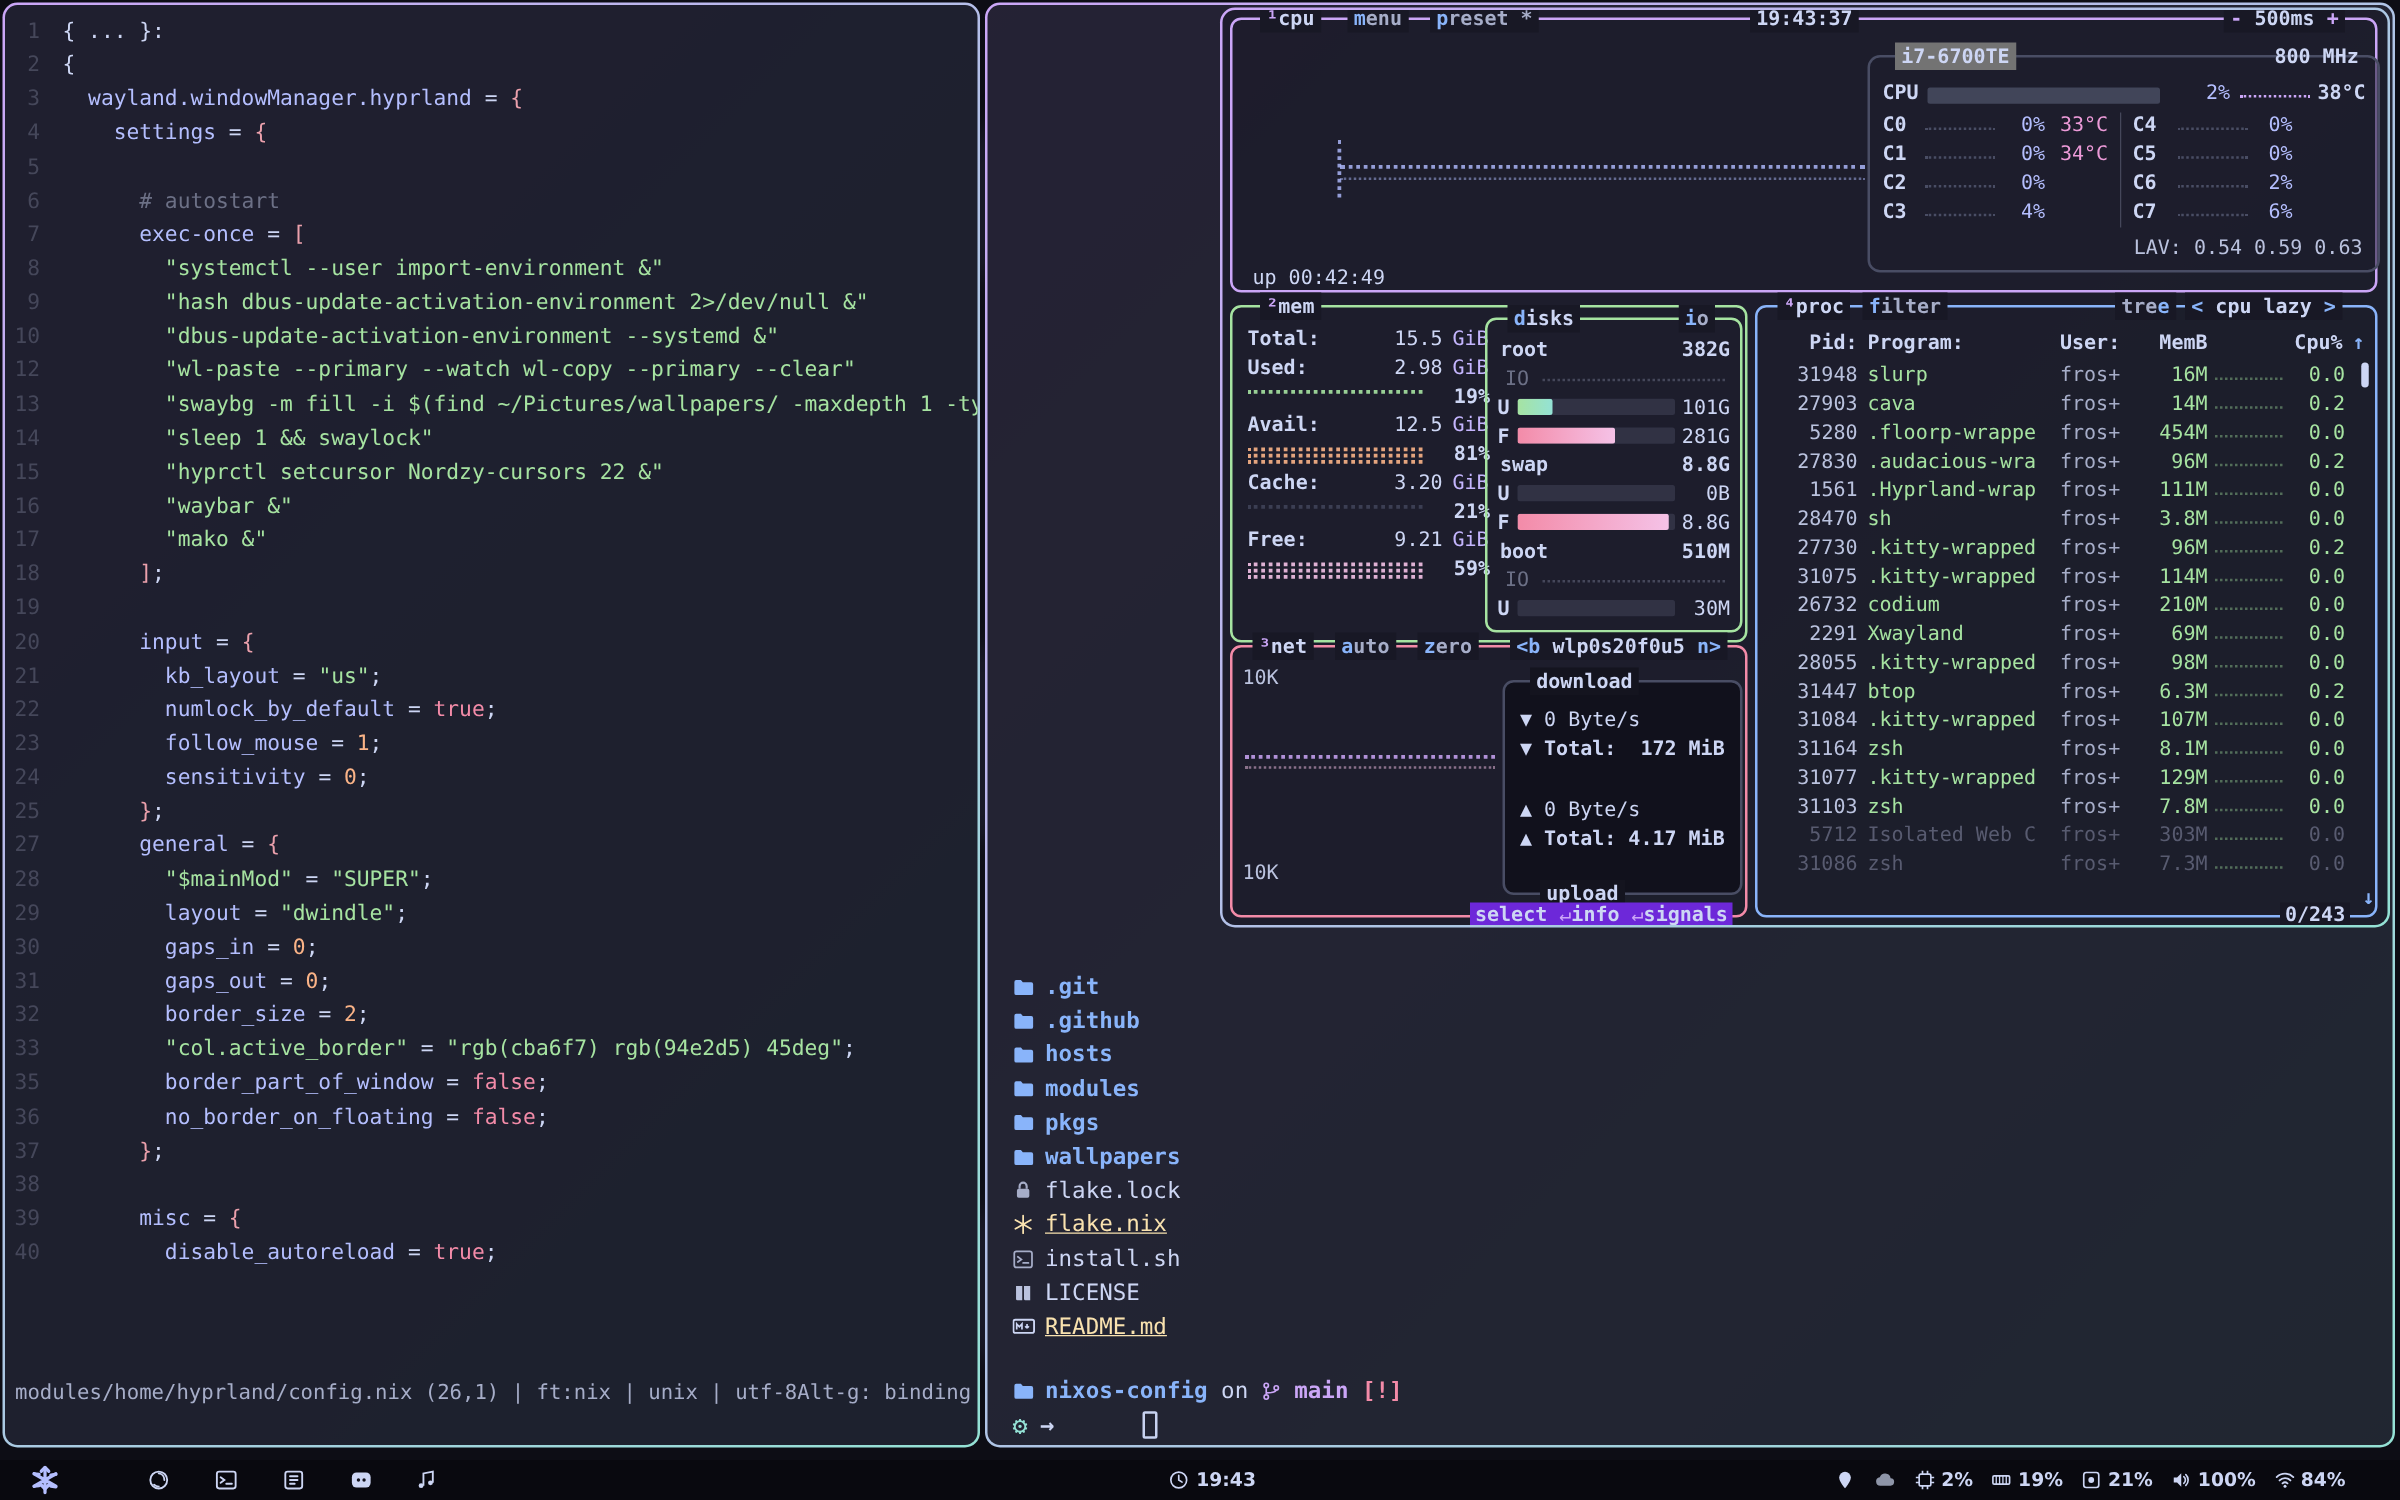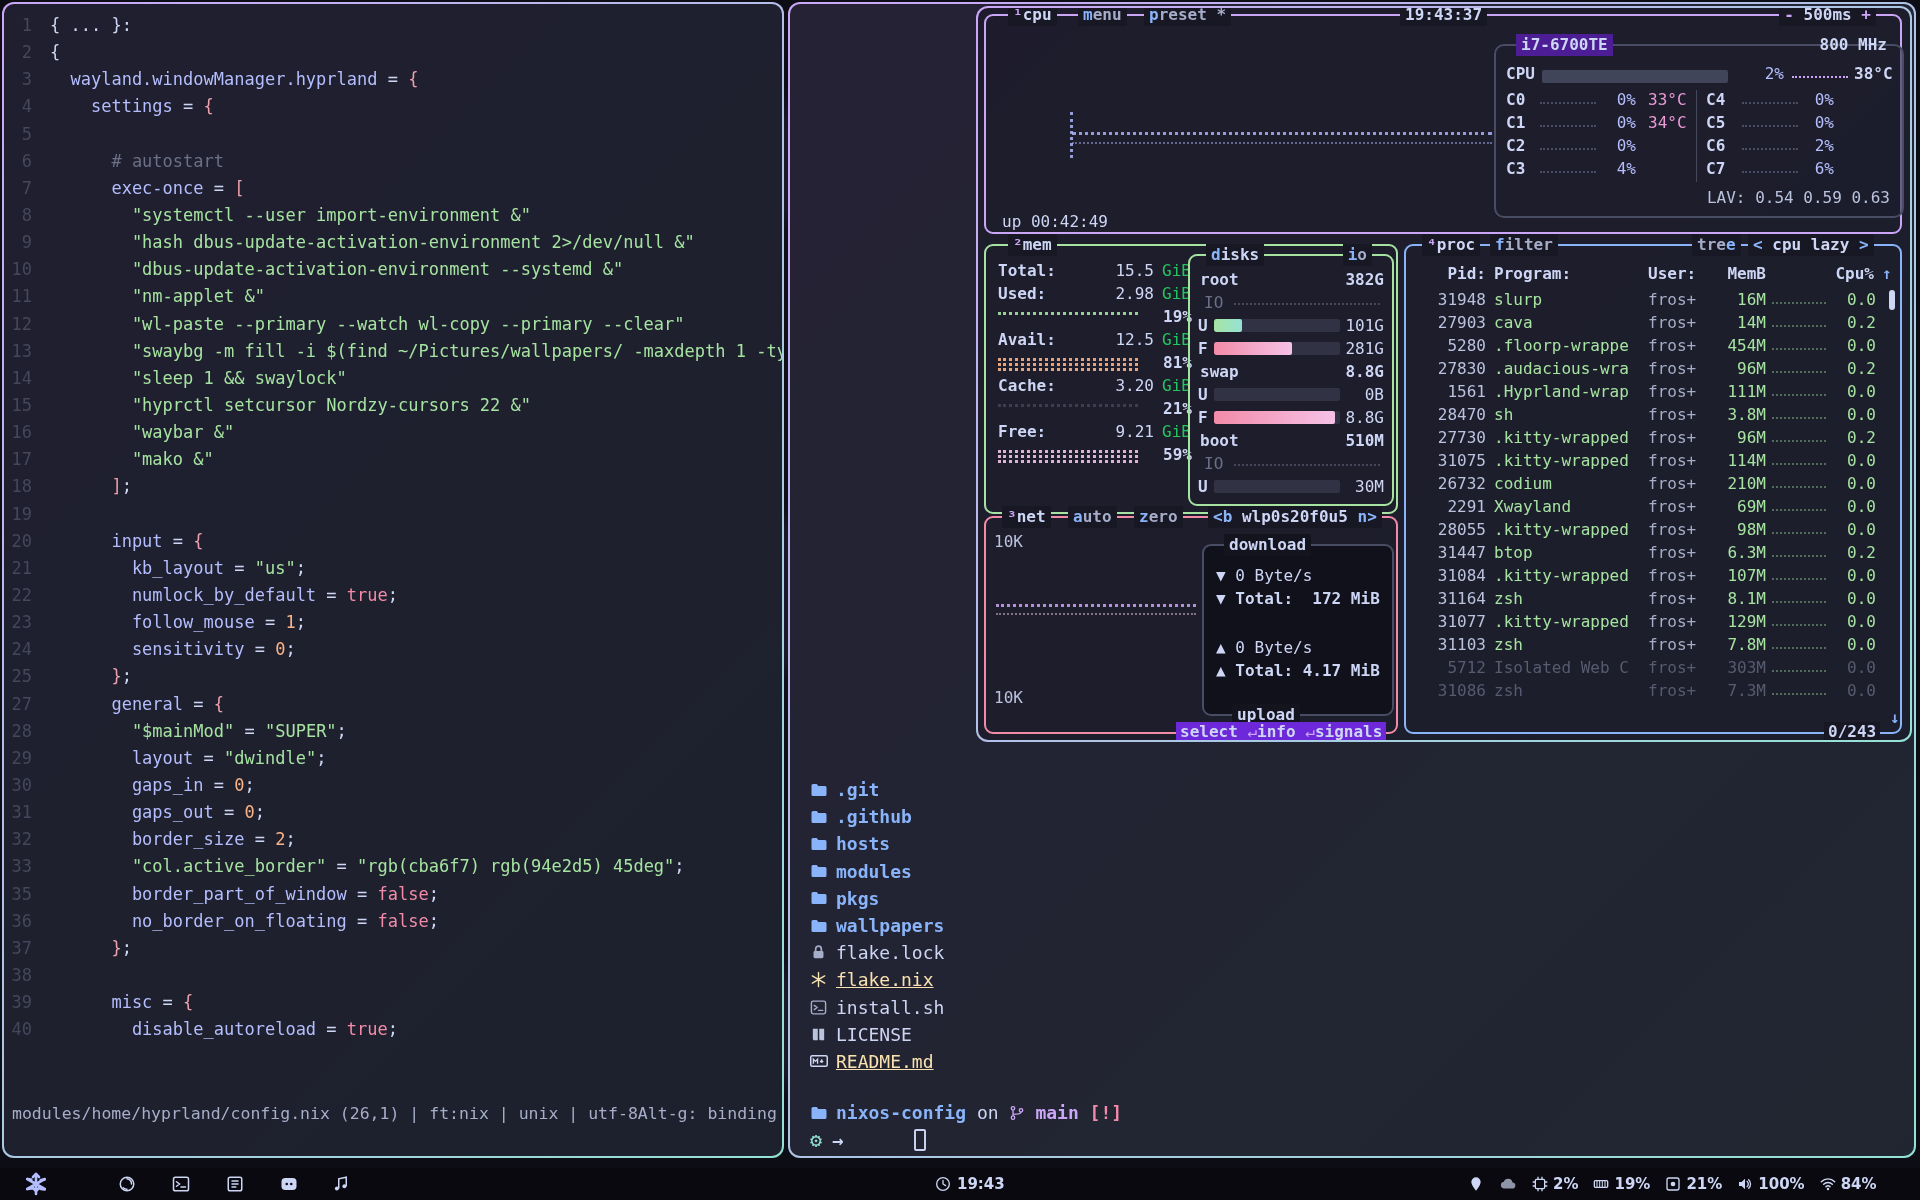--- a/index.html
+++ b/index.html
@@ -66,35 +66,35 @@
   .chip .dim { color:#a6adc8; }
   .chip .sym { color:#cba6f7; }
 
   #cpu-panel { left:6px; top:6px; width:918px; height:220px; border:2px solid #cba6f7; }
   .dots { position:absolute; height:0; border-top:3px dotted #a9b4f5; opacity:.85; }
   .dots.thin { border-top-width:2px; opacity:.5; }
   .vdots { position:absolute; width:0; border-left:3px dotted #a9b4f5; opacity:.85; }
 
   #cpu-info { position:absolute; left:508px; top:28px; width:410px; height:174px;
               border:2px solid #494d64; border-radius:10px; background:rgba(30,30,46,.55); }
-  #cpu-info .chip { background:#4c1d95; }
+  #cpu-info .chip { background:#737373; }
   .ci-label { position:absolute; font-weight:bold; color:#cdd6f4; white-space:pre; }
   .ci-meter { position:absolute; height:0; border-bottom:2px dotted #494d64; }
   .ci-pct { position:absolute; width:46px; text-align:right; color:#b4befe; }
   .ci-temp { position:absolute; color:#ec9ad8; }
   #cpu-bar { position:absolute; left:46px; top:24px; width:186px; height:13px; background:#414559; border-radius:2px; }
   #ci-divider { position:absolute; left:200px; top:44px; height:92px; border-left:1px solid #45475a; }
   #lav { position:absolute; right:12px; top:142px; color:#bac2de; white-space:pre; }
   #uptime { position:absolute; left:16px; top:196px; color:#cdd6f4; white-space:pre; }
 
   #mem-panel { left:6px; top:236px; width:414px; height:270px; border:2px solid #a6e3a1; }
   .mem-row { position:absolute; left:0; right:0; height:22px; line-height:22px; white-space:pre; }
   .mem-row .lbl { position:absolute; left:12px; color:#cdd6f4; font-weight:bold; }
   .mem-row .val { position:absolute; left:84px; width:84px; text-align:right; color:#cdd6f4; }
-  .mem-row .unit { position:absolute; left:176px; color:#22c55e; }
+  .mem-row .unit { position:absolute; left:176px; color:#c4b5fd; }
   .mem-row .pct { position:absolute; left:152px; width:54px; text-align:right; color:#cdd6f4; font-weight:bold; }
   .g-green { border-top-color:#a6e3a1; } .g-orange { border-top-color:#fab387; }
   .g-pink { border-top-color:#f5c2e7; } .g-dim { border-top-color:#494d64; }
 
   #disks-box { position:absolute; left:202px; top:8px; width:206px; height:252px;
                border:2px solid #a6e3a1; border-radius:9px; }
   .dk-row { position:absolute; left:0; right:0; height:23px; line-height:23px; white-space:pre; }
   .dk-row .nm { position:absolute; left:10px; font-weight:bold; color:#cdd6f4; }
   .dk-row .io { position:absolute; left:14px; color:#6c7086; }
   .dk-row .sz { position:absolute; right:8px; color:#cdd6f4; font-weight:bold; }
@@ -169,21 +169,20 @@
           <div class="eline"><span class="ln">1</span><pre><span class="tk-w">{ ... }:</span></pre></div>
           <div class="eline"><span class="ln">2</span><pre><span class="tk-w">{</span></pre></div>
           <div class="eline"><span class="ln">3</span><pre><span class="tk-id">  wayland.windowManager.hyprland</span><span class="tk-w"> = </span><span class="tk-brc">{</span></pre></div>
           <div class="eline"><span class="ln">4</span><pre><span class="tk-id">    settings</span><span class="tk-w"> = </span><span class="tk-brc">{</span></pre></div>
           <div class="eline"><span class="ln">5</span><pre></pre></div>
           <div class="eline"><span class="ln">6</span><pre><span class="tk-cmt">      # autostart</span></pre></div>
           <div class="eline"><span class="ln">7</span><pre><span class="tk-id">      exec-once</span><span class="tk-w"> = </span><span class="tk-brc">[</span></pre></div>
           <div class="eline"><span class="ln">8</span><pre><span class="tk-str">        "systemctl --user import-environment &amp;"</span></pre></div>
           <div class="eline"><span class="ln">9</span><pre><span class="tk-str">        "hash dbus-update-activation-environment 2&gt;/dev/null &amp;"</span></pre></div>
           <div class="eline"><span class="ln">10</span><pre><span class="tk-str">        "dbus-update-activation-environment --systemd &amp;"</span></pre></div>
-          <div class="eline"><span class="ln">11</span><pre><span class="tk-str">        "nm-applet &amp;"</span></pre></div>
           <div class="eline"><span class="ln">12</span><pre><span class="tk-str">        "wl-paste --primary --watch wl-copy --primary --clear"</span></pre></div>
           <div class="eline"><span class="ln">13</span><pre><span class="tk-str">        "swaybg -m fill -i $(find ~/Pictures/wallpapers/ -maxdepth 1 -typ</span></pre></div>
           <div class="eline"><span class="ln">14</span><pre><span class="tk-str">        "sleep 1 &amp;&amp; swaylock"</span></pre></div>
           <div class="eline"><span class="ln">15</span><pre><span class="tk-str">        "hyprctl setcursor Nordzy-cursors 22 &amp;"</span></pre></div>
           <div class="eline"><span class="ln">16</span><pre><span class="tk-str">        "waybar &amp;"</span></pre></div>
           <div class="eline"><span class="ln">17</span><pre><span class="tk-str">        "mako &amp;"</span></pre></div>
           <div class="eline"><span class="ln">18</span><pre><span class="tk-brc">      ]</span><span class="tk-w">;</span></pre></div>
           <div class="eline"><span class="ln">19</span><pre></pre></div>
           <div class="eline"><span class="ln">20</span><pre><span class="tk-id">      input</span><span class="tk-w"> = </span><span class="tk-brc">{</span></pre></div>
           <div class="eline"><span class="ln">21</span><pre><span class="tk-id">        kb_layout</span><span class="tk-w"> = </span><span class="tk-str">"us"</span><span class="tk-w">;</span></pre></div>

